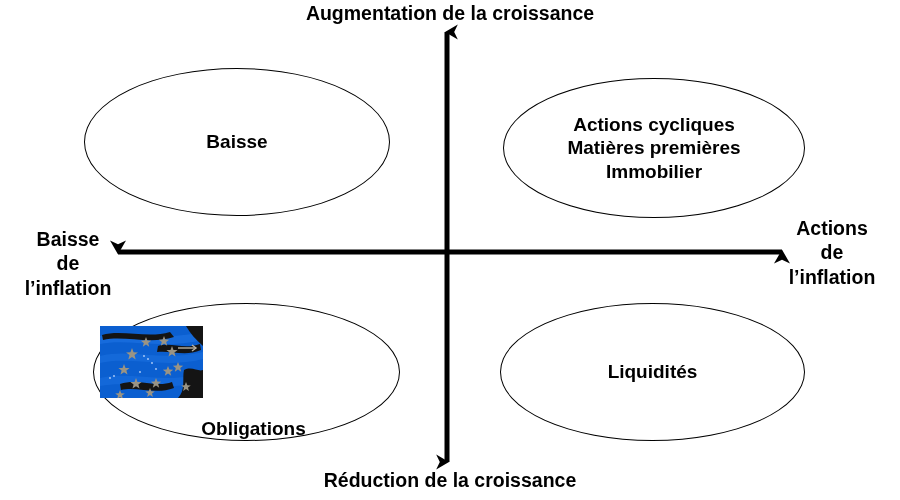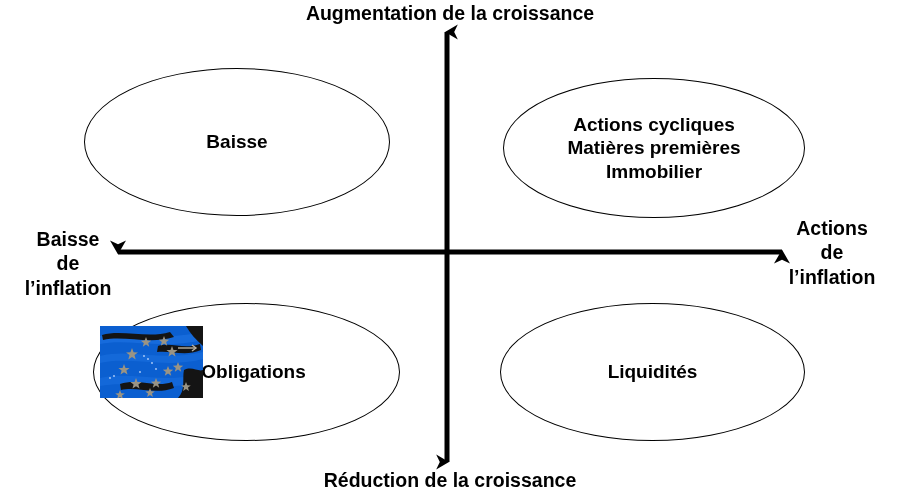--- a/index.html
+++ b/index.html
@@ -68,21 +68,21 @@
     width: 136px;
   }
   #label-right {
     left: 764px;
     top: 216px;
     width: 136px;
   }
   
   #ellipse-equities      { left: 84px;  top: 68px;  width: 306px; height: 148px; }
   #ellipse-cyclicals     { left: 503px; top: 78px;  width: 302px; height: 140px; }
-  #ellipse-bonds         { left: 93px;  top: 303px; width: 307px; height: 138px; }
+  #ellipse-bonds         { left: 93px;  top: 303px; width: 307px; height: 138px; align-items: flex-end; }
   #ellipse-liquidity     { left: 500px; top: 303px; width: 305px; height: 138px; }
 
   #ellipse-bonds .ellipse-label { transform: translateX(7px); }
 
   
   #eu-flag-image {
     position: absolute;
     left: 100px;
     top: 326px;
     width: 103px;

